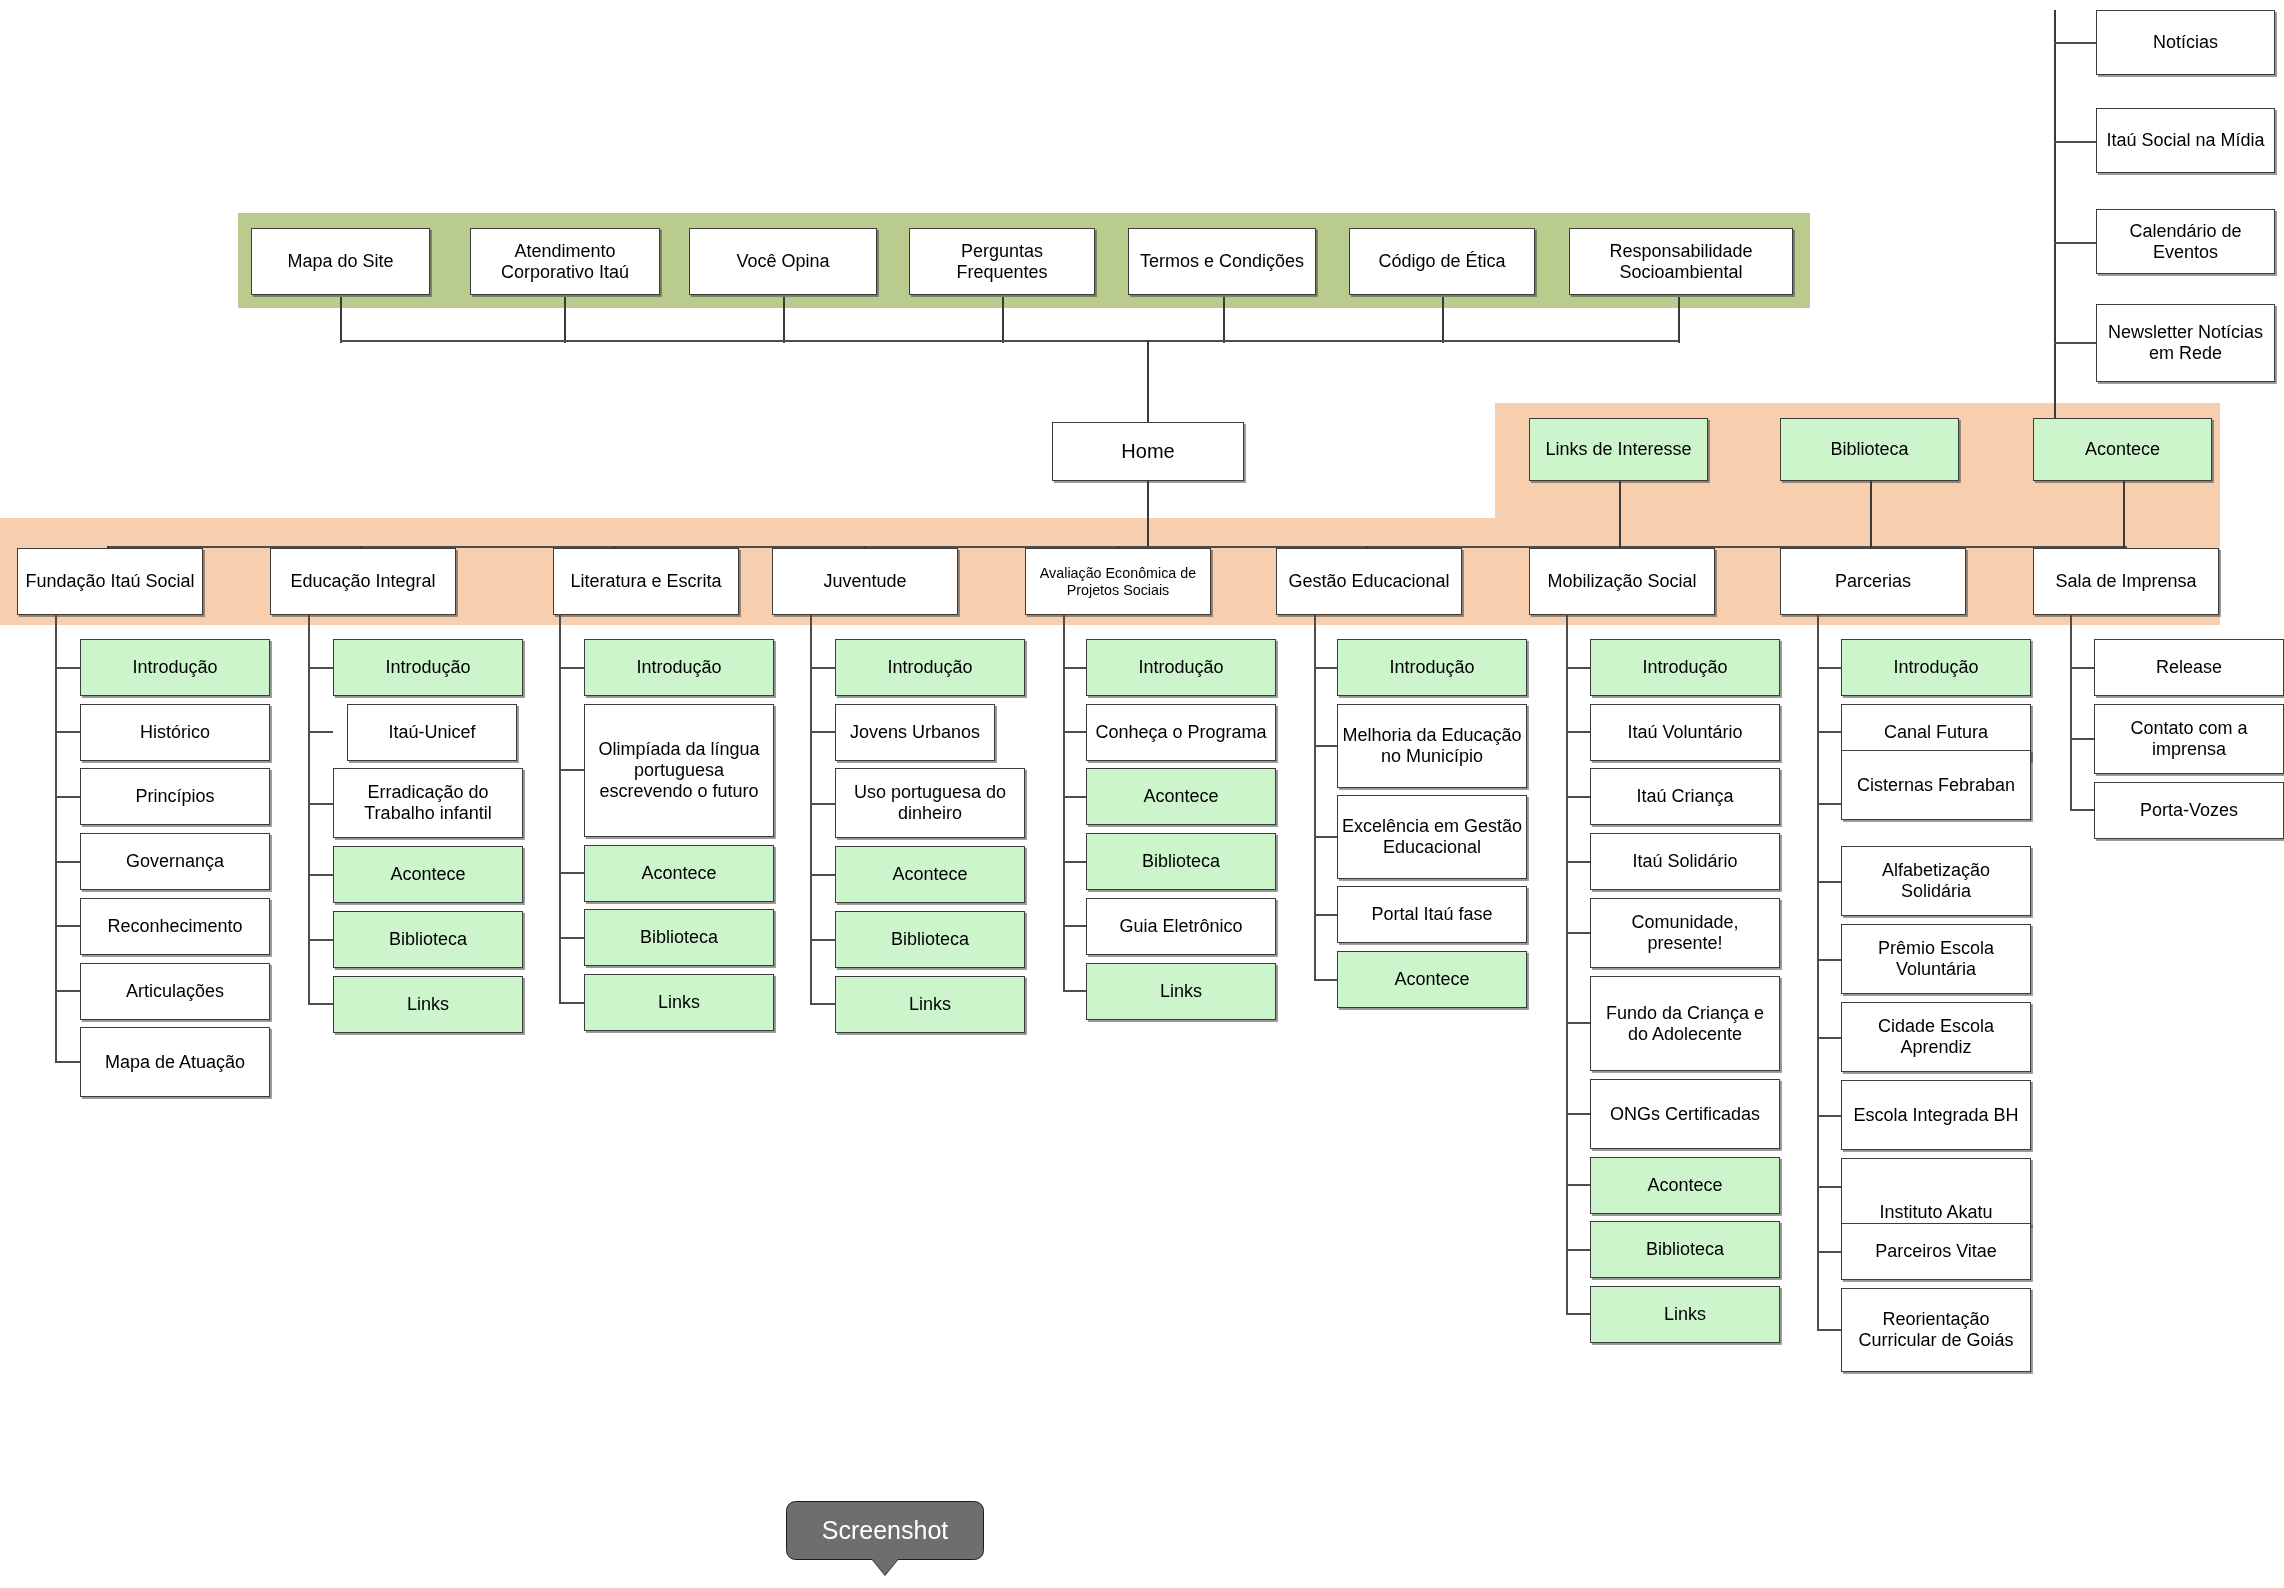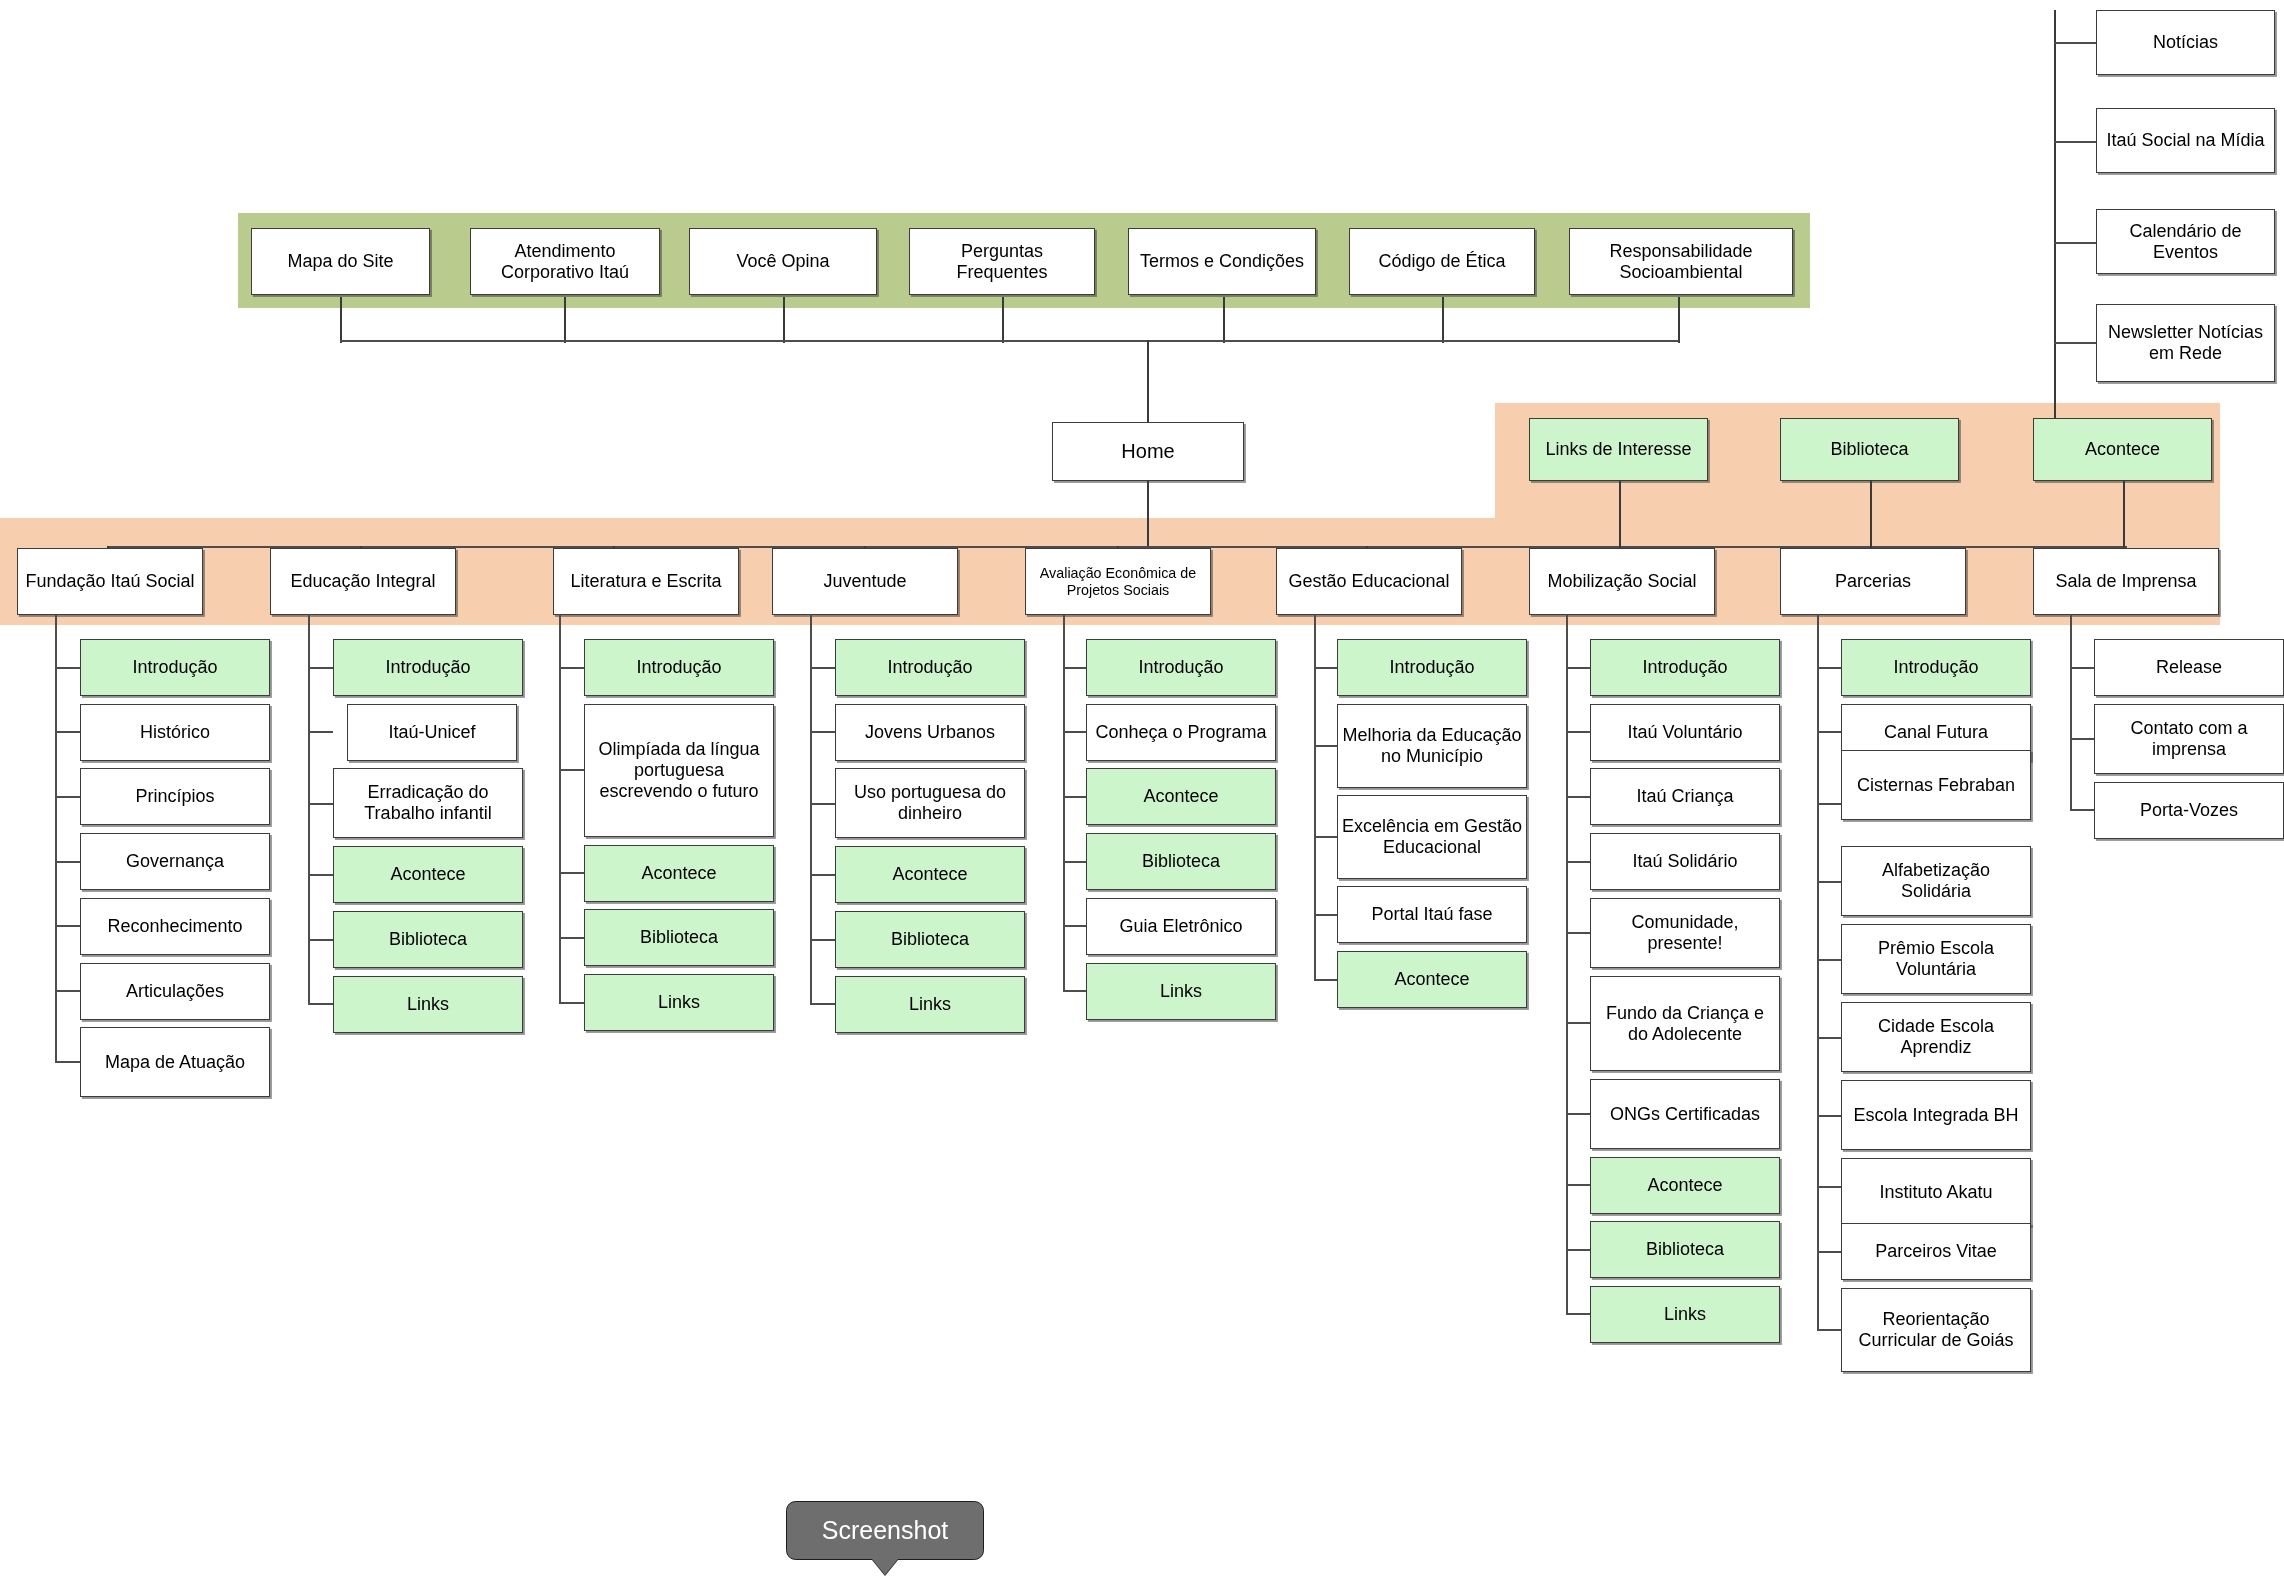--- a/index.html
+++ b/index.html
@@ -263,21 +263,21 @@
       <div class="ln ln-h ln-thin" style="left: 559px; top: 1002px; width: 25px;"></div>
       <div class="node green" style="left: 584px; top: 974px; width: 190px; height: 57px;">
         <span>Links</span>
       </div>
       <div class="ln ln-v ln-thin" style="left: 559px; top: 614px; height: 388px;"></div>
       <div class="ln ln-h ln-thin" style="left: 810px; top: 667px; width: 25px;"></div>
       <div class="node green" style="left: 835px; top: 639px; width: 190px; height: 57px;">
         <span>Introdução</span>
       </div>
       <div class="ln ln-h ln-thin" style="left: 810px; top: 731px; width: 25px;"></div>
-      <div class="node" style="left: 835px; top: 704px; width: 190px; height: 57px;">
+      <div class="node" style="left: 835px; top: 704px; width: 160px; height: 57px;">
         <span>Jovens Urbanos</span>
       </div>
       <div class="ln ln-h ln-thin" style="left: 810px; top: 803px; width: 25px;"></div>
       <div class="node" style="left: 835px; top: 768px; width: 190px; height: 70px;">
         <span>Uso portuguesa do dinheiro</span>
       </div>
       <div class="ln ln-h ln-thin" style="left: 810px; top: 874px; width: 25px;"></div>
       <div class="node green" style="left: 835px; top: 846px; width: 190px; height: 57px;">
         <span>Acontece</span>
       </div>
@@ -399,21 +399,21 @@
       </div>
       <div class="ln ln-h ln-thin" style="left: 1817px; top: 1037px; width: 25px;"></div>
       <div class="node" style="left: 1841px; top: 1002px; width: 190px; height: 70px;">
         <span>Cidade Escola Aprendiz</span>
       </div>
       <div class="ln ln-h ln-thin" style="left: 1817px; top: 1115px; width: 25px;"></div>
       <div class="node" style="left: 1841px; top: 1080px; width: 190px; height: 70px;">
         <span>Escola Integrada BH</span>
       </div>
       <div class="ln ln-h ln-thin" style="left: 1817px; top: 1186px; width: 25px;"></div>
-      <div class="node" style="left: 1841px; top: 1158px; width: 190px; height: 68px;">
+      <div class="node" style="left: 1841px; top: 1158px; width: 190px; height: 68px; align-items: flex-end;">
         <span>Instituto Akatu</span>
       </div>
       <div class="ln ln-h ln-thin" style="left: 1817px; top: 1251px; width: 25px;"></div>
       <div class="node" style="left: 1841px; top: 1223px; width: 190px; height: 57px;">
         <span>Parceiros Vitae</span>
       </div>
       <div class="ln ln-h ln-thin" style="left: 1817px; top: 1329px; width: 25px;"></div>
       <div class="node" style="left: 1841px; top: 1288px; width: 190px; height: 84px;">
         <span>Reorientação Curricular de Goiás</span>
       </div>

